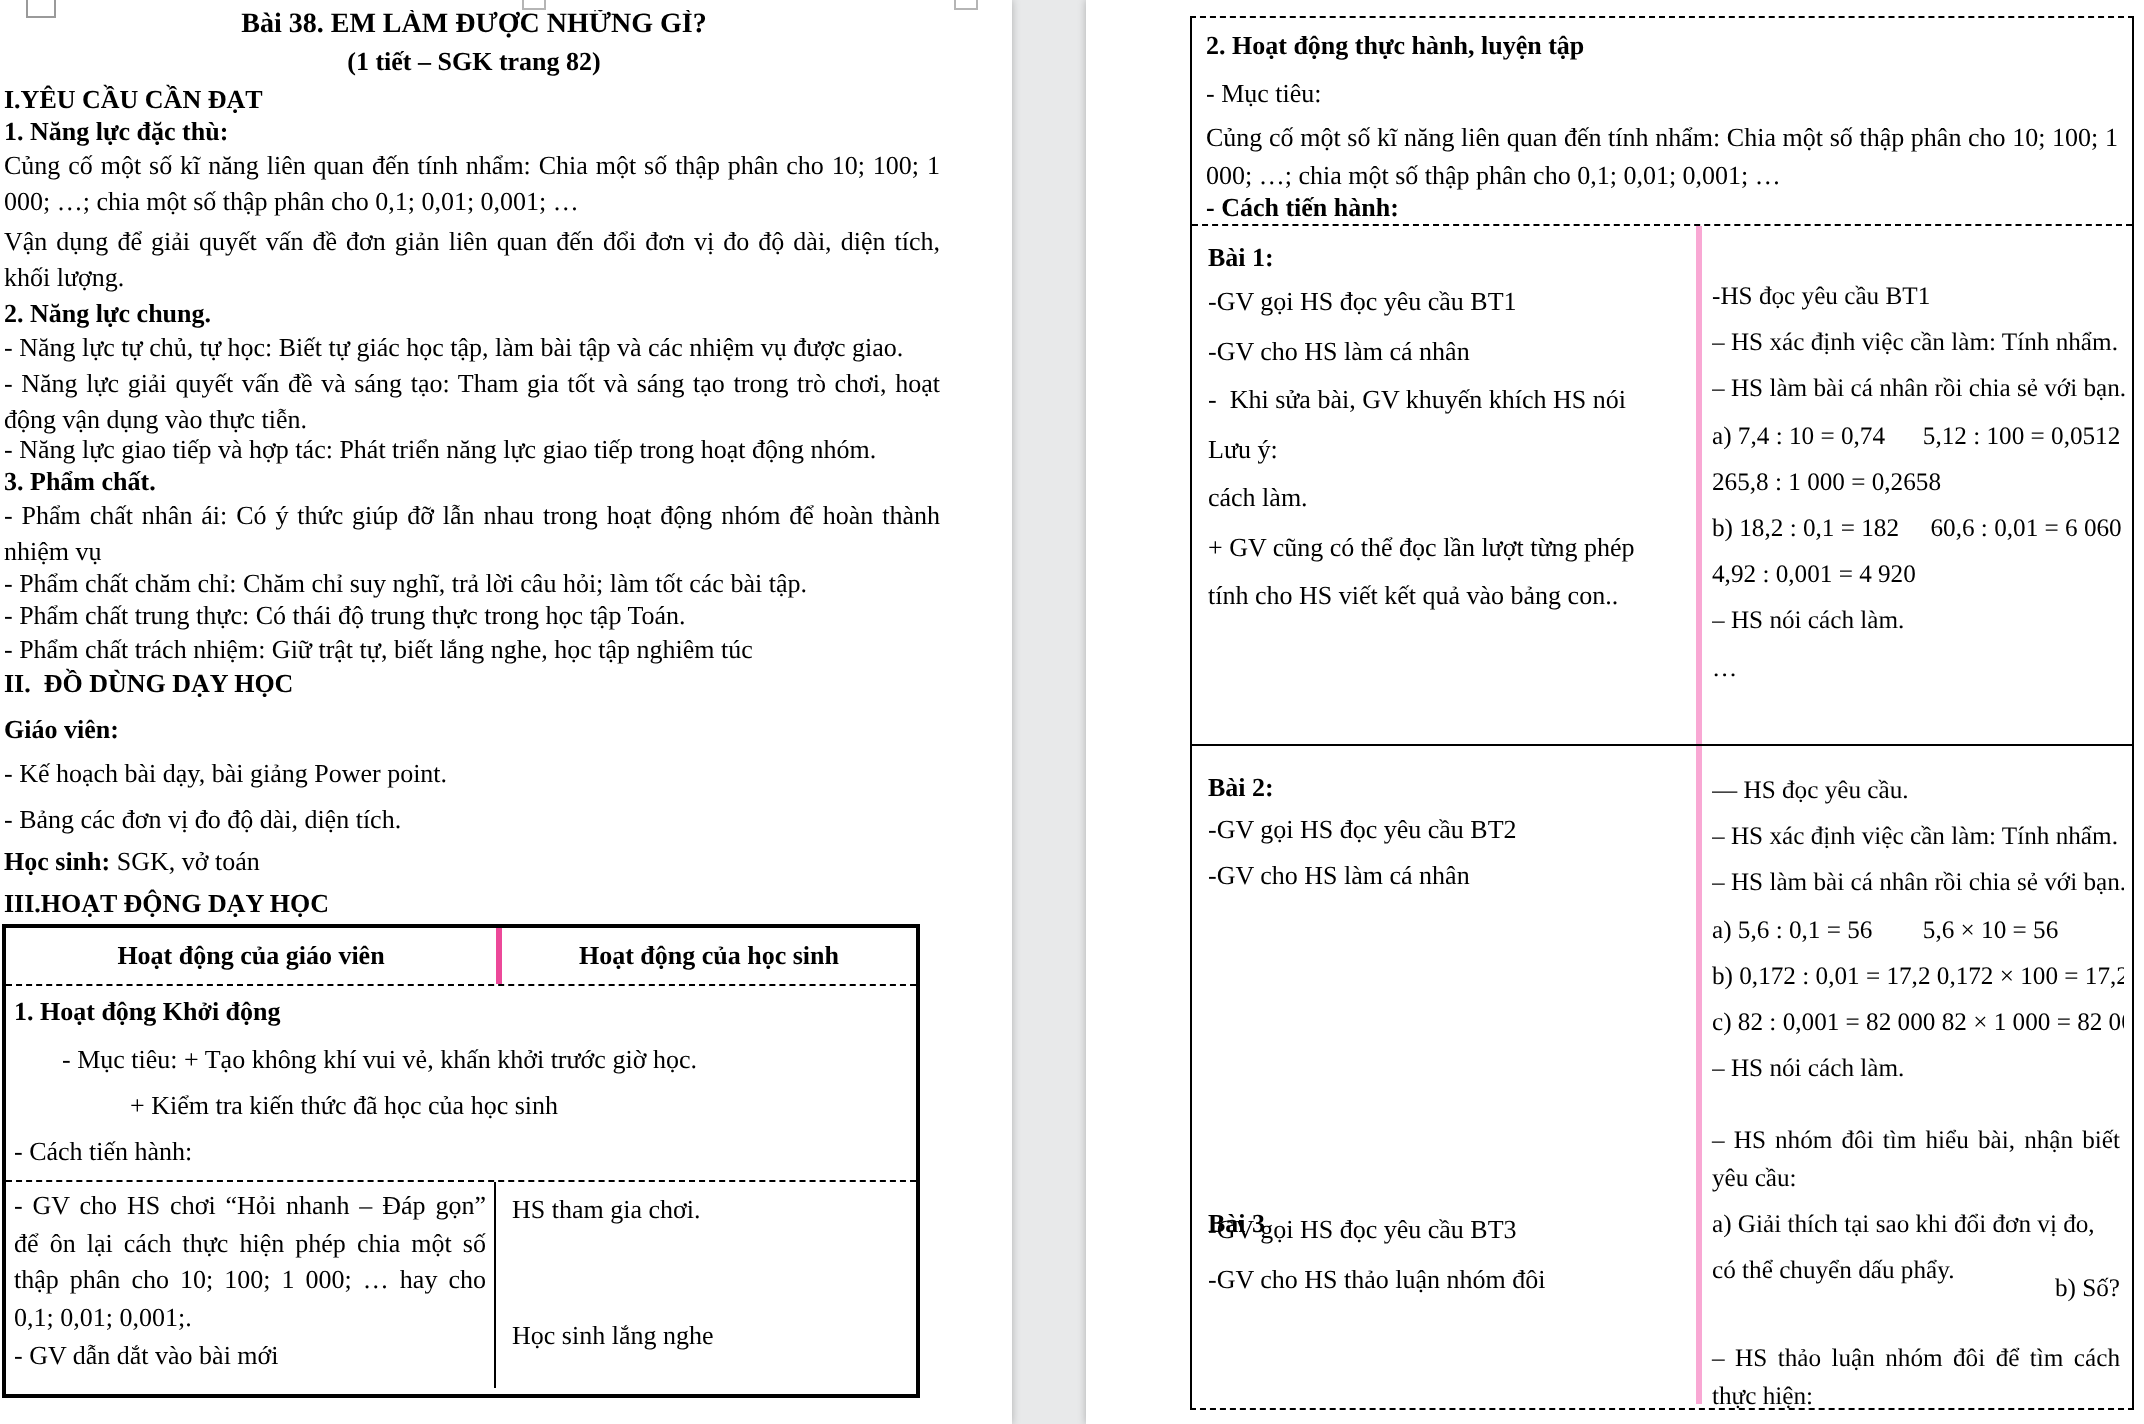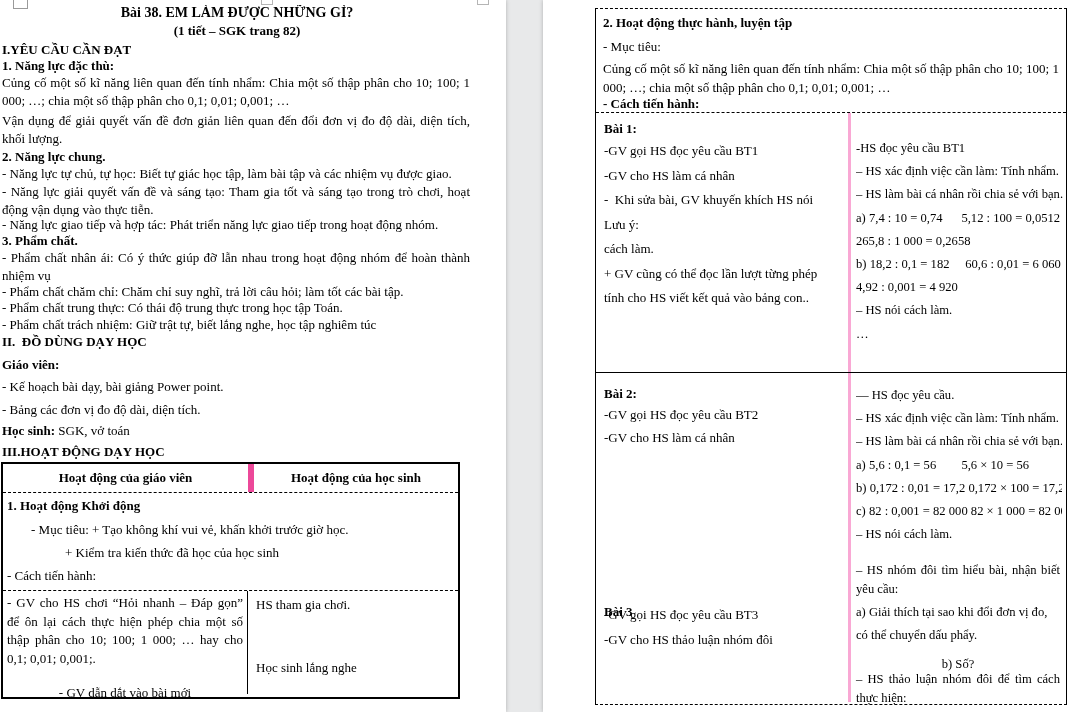--- a/index.html
+++ b/index.html
@@ -15,21 +15,21 @@
   .b{font-weight:bold;}
   .ctr{text-align:center;}
   
   .dl{position:absolute;left:2px;width:470px;font-size:13px;line-height:16px;white-space:pre;overflow:hidden;}
   .wp{position:absolute;left:2px;width:468px;font-size:13px;line-height:18px;text-align:justify;}
   .corner-box{position:absolute;left:13px;top:0;width:13px;height:8px;border:1px solid #9a9a9a;border-top:none;background:#fff;}
   .tick{position:absolute;top:0;height:4px;width:10px;border:1px solid #b5b5b5;border-top:none;background:#fff;}
   
   .tblL{position:absolute;left:1px;top:462px;width:455px;height:233px;border:2px solid #000;}
   .tblL .hdr{display:flex;height:28px;border-bottom:1px dashed #000;}
-  .tblL .hdr .c1{width:245px;border-right:6px solid #ec4899;}
+  .tblL .hdr .c1{width:245px;border-right:3px solid #ec4899;}
   .tblL .hdr .c2{flex:1;}
   .tblL .hdr div{font-size:13px;font-weight:bold;text-align:center;line-height:28px;}
   .tblL .r1{position:relative;height:97px;border-bottom:1px dashed #000;}
   .tblL .r1 .rl{position:absolute;left:4px;font-size:13px;white-space:pre;}
   .tblL .r2{display:flex;height:103px;}
   .tblL .r2 .c1{width:245px;border-right:1px solid #000;padding:3px 4px;box-sizing:border-box;}
   .tblL .r2 .c2{flex:1;padding:5px 8px;box-sizing:border-box;}
   .tblL .r2 p{margin:0;font-size:13px;line-height:18.5px;text-align:justify;}
   
   .tblR{position:absolute;left:52px;top:8px;width:470px;height:695px;box-sizing:content-box;
@@ -84,21 +84,21 @@
     </div>
     <div class="r1">
       <div class="rl b" style="top:5px;">1. Hoạt động Khởi động</div>
       <div class="rl" style="top:29px;margin-left:24px;">- Mục tiêu: + Tạo không khí vui vẻ, khấn khởi trước giờ học.</div>
       <div class="rl" style="top:52px;left:62px;">+ Kiểm tra kiến thức đã học của học sinh</div>
       <div class="rl" style="top:75px;">- Cách tiến hành:</div>
     </div>
     <div class="r2">
       <div class="c1">
         <p>- GV cho HS chơi “Hỏi nhanh – Đáp gọn” để ôn lại cách thực hiện phép chia một số thập phân cho 10; 100; 1 000; … hay cho 0,1; 0,01; 0,001;.</p>
-        <p style="margin-top:16px;text-align:center;text-decoration:underline;">- GV dẫn dắt vào bài mới</p>
+        <p style="margin-top:1px;text-align:left;">- GV dẫn dắt vào bài mới</p>
       </div>
       <div class="c2">
         <p style="margin:0;font-size:13px;">HS tham gia chơi.</p>
         <p style="margin:44px 0 0 0;font-size:13px;">Học sinh lắng nghe</p>
       </div>
     </div>
   </div>
 </div>
 
 <div class="page page-right">
@@ -149,19 +149,19 @@
           <div class="ln23">— HS đọc yêu cầu.</div>
           <div class="ln23">– HS xác định việc cần làm: Tính nhẩm.</div>
           <div class="ln23">– HS làm bài cá nhân rồi chia sẻ với bạn.</div>
           <div class="ln23">a) 5,6 : 0,1 = 56        5,6 × 10 = 56</div>
           <div class="ln23">b) 0,172 : 0,01 = 17,2 0,172 × 100 = 17,2</div>
           <div class="ln23">c) 82 : 0,001 = 82 000 82 × 1 000 = 82 000</div>
           <div class="ln23">– HS nói cách làm.</div>
         </div>
         <div class="abs wr" style="top:188px;left:5px;width:204px;line-height:19px;">– HS nhóm đôi tìm hiểu bài, nhận biết yêu cầu:</div>
         <div class="abs wr" style="top:228px;left:5px;width:204px;line-height:22.5px;text-align:left;">a) Giải thích tại sao khi đổi đơn vị đo, có thể chuyển dấu phẩy.</div>
-        <div class="abs wr" style="top:284px;left:5px;width:204px;text-align:center;">b) Số?</div>
+        <div class="abs wr" style="top:264px;left:5px;width:204px;text-align:right;">b) Số?</div>
         <div class="abs wr" style="top:297px;left:5px;width:204px;line-height:18.5px;">– HS thảo luận nhóm đôi để tìm cách thực hiện:</div>
       </div>
     </div>
 
   </div>
 </div>
 
 </body></html>

